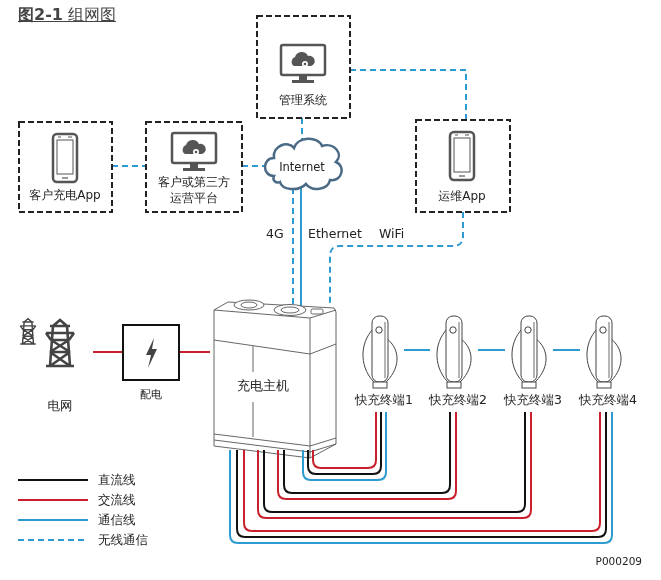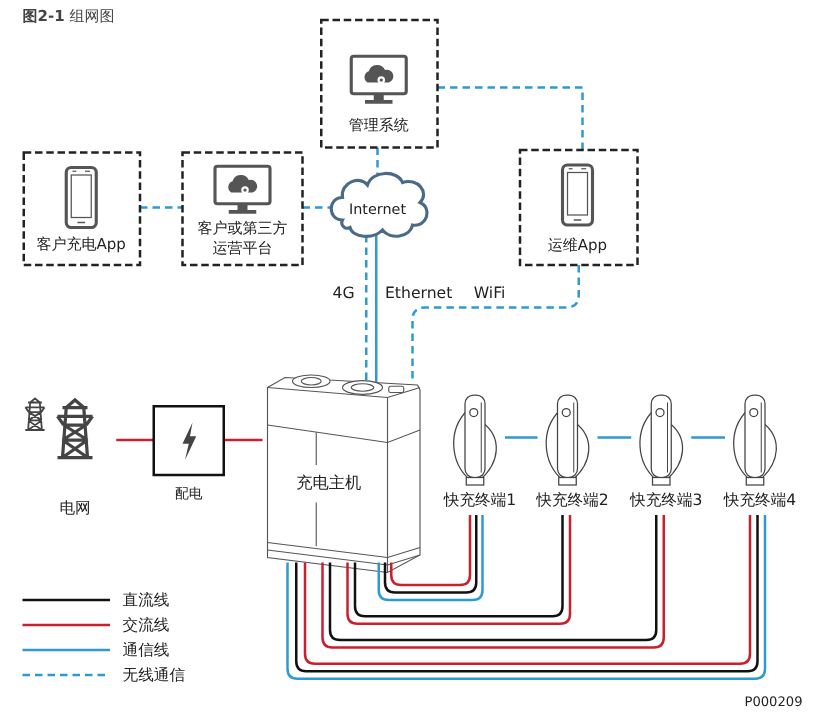--- a/index.html
+++ b/index.html
@@ -1,18 +1,18 @@
 <!DOCTYPE html>
 <html><head>
 <meta charset="utf-8">
 <style>
   html, body { margin: 0; padding: 0; background: #ffffff; }
   body { width: 661px; height: 580px; position: relative; overflow: hidden;
          font-family: "DejaVu Sans", "Liberation Sans", sans-serif; color: #222; }
-  #title { position: absolute; left: 18px; top: 5px; font-size: 12px; color: #444; }
+  #title { position: absolute; left: 18px; top: 5px; font-size: 16px; color: #444; text-decoration: underline; }
   #title b { font-weight: bold; }
   svg#diagram { position: absolute; left: 0; top: 0; }
   .lbl { font-family: "DejaVu Sans", "Liberation Sans", sans-serif; fill: #222; }
 </style>
 </head>
 <body>
 
 <div id="title">
   <b>图2-1</b>
   <span>组网图</span>

